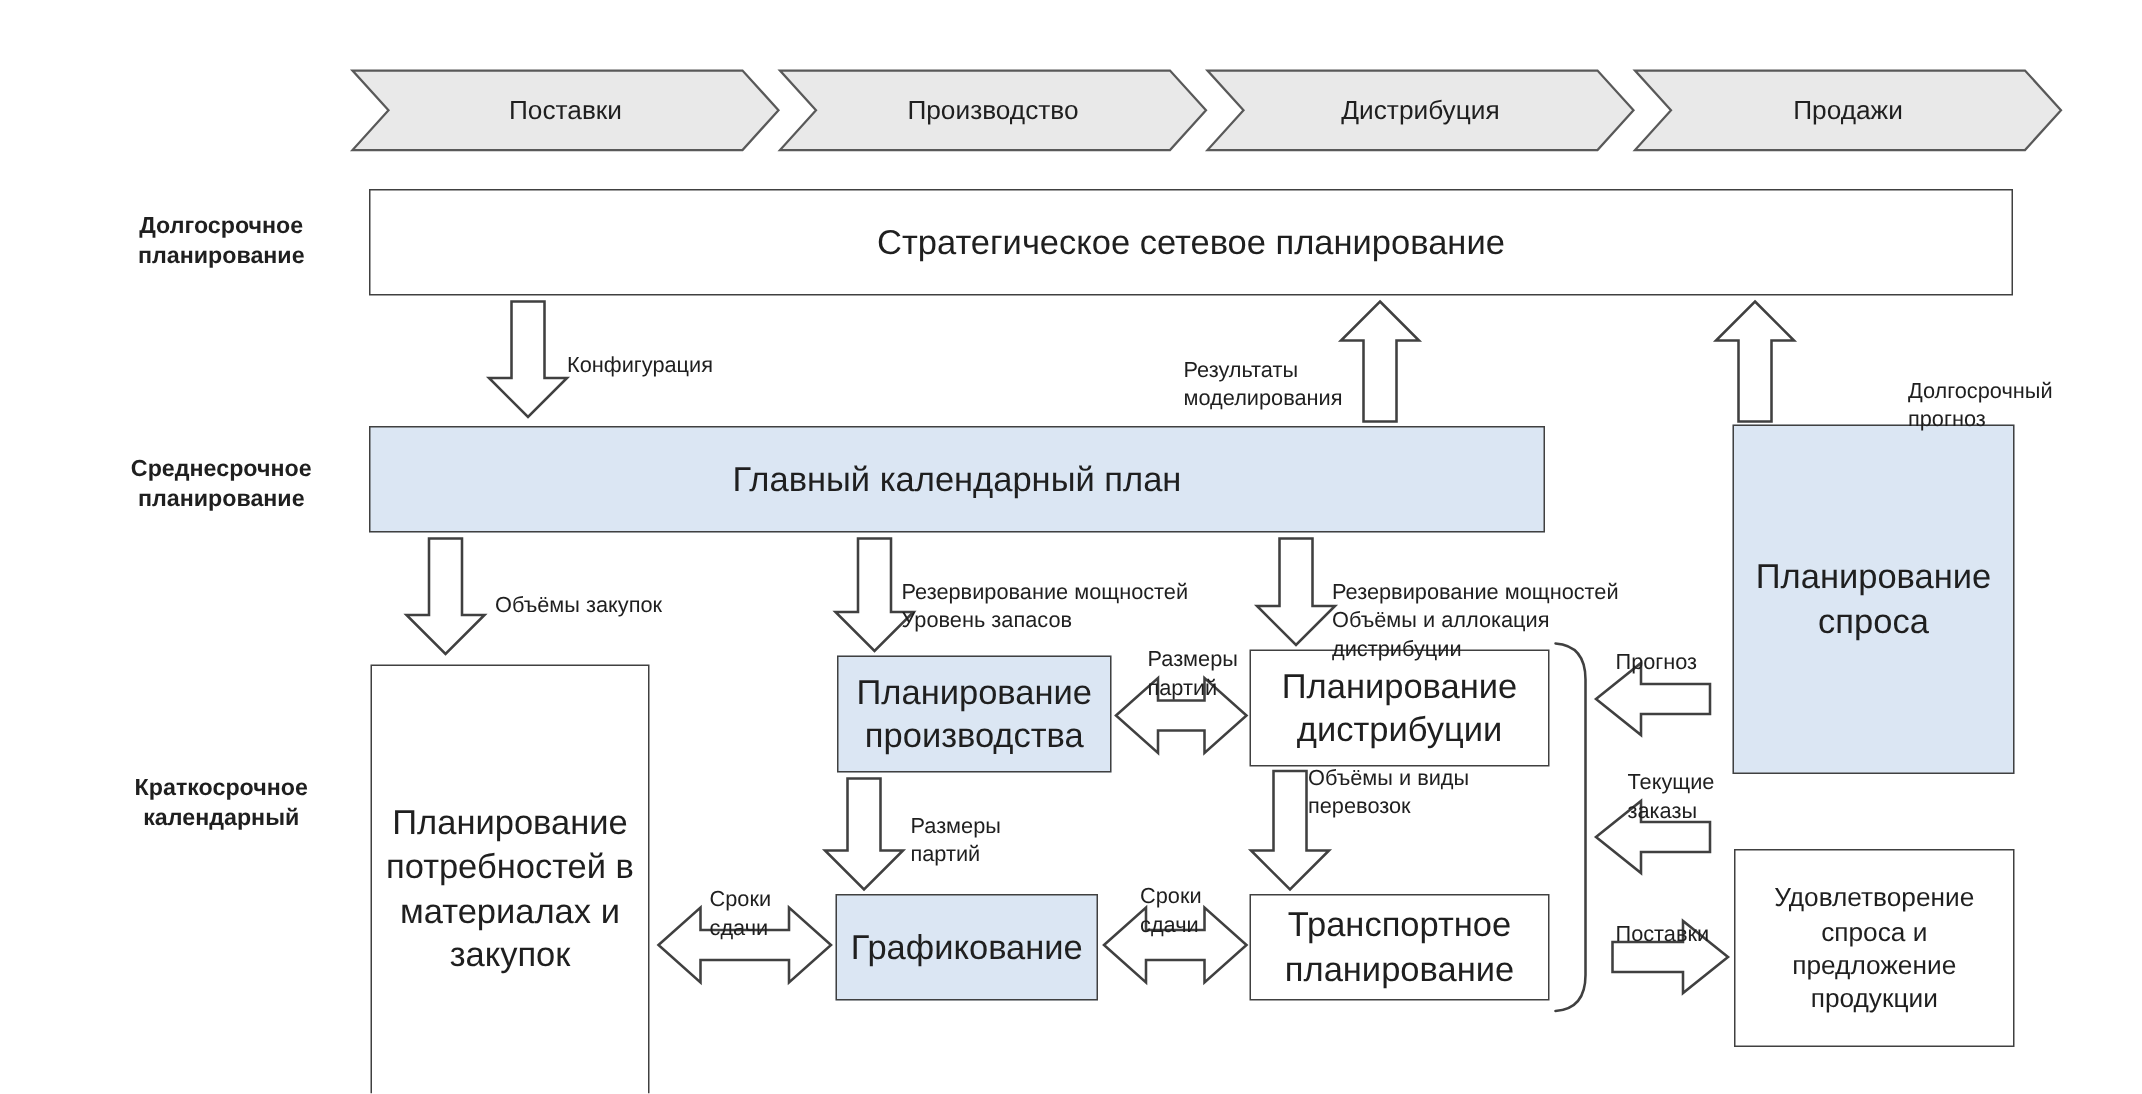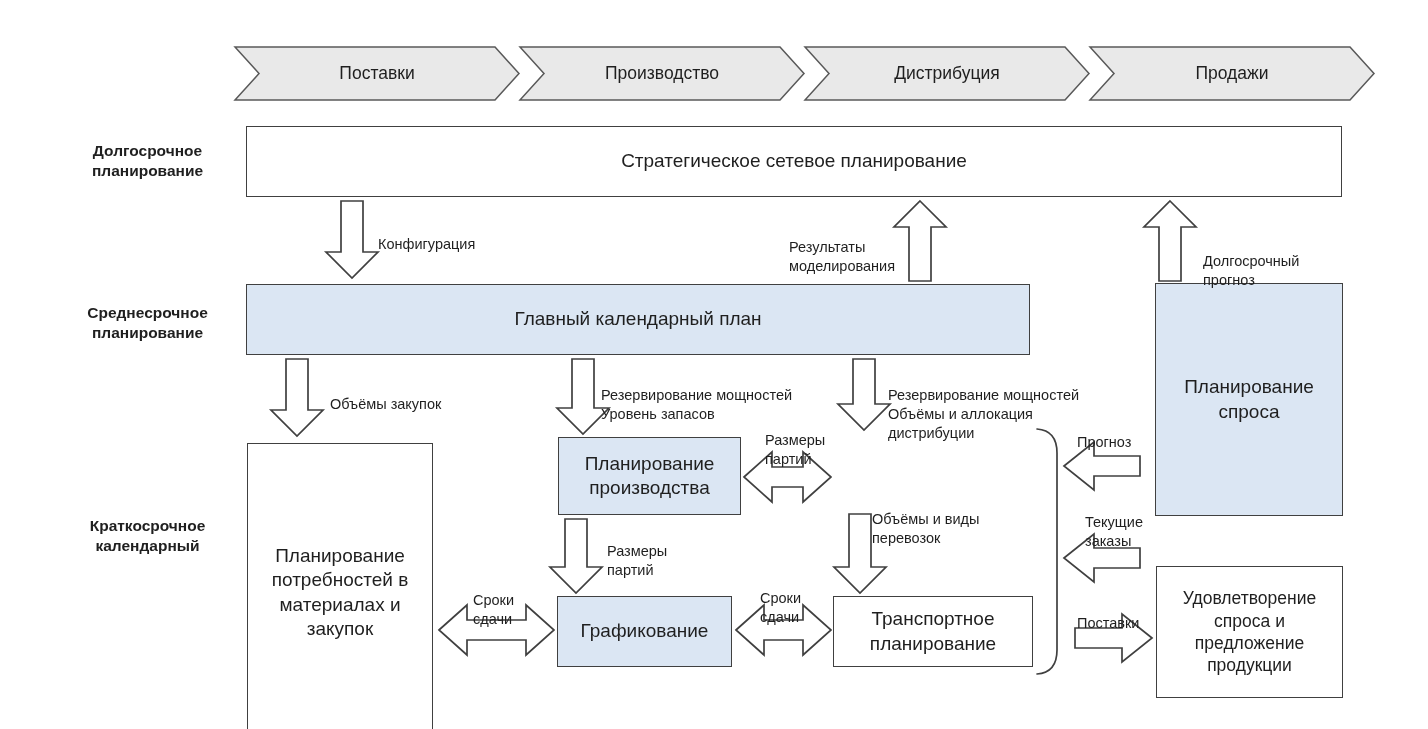--- a/index.html
+++ b/index.html
@@ -13,21 +13,21 @@
     position:relative;width:1428px;height:729px;background:#fff;overflow:hidden;
     font-family:"Liberation Sans", sans-serif;color:var(--text);
   }
   .layer{position:absolute;left:0;top:0;}
   .chev{fill:var(--chevron-fill);stroke:#595959;stroke-width:1.5;}
   .barrow{fill:#ffffff;stroke:var(--line);stroke-width:1.7;stroke-linejoin:miter;}
   .bracket{fill:none;stroke:var(--line);stroke-width:1.7;stroke-linecap:round;}
   .box{
     position:absolute;box-sizing:border-box;display:flex;align-items:center;justify-content:center;
     text-align:center;background:#fff;border:1.6px solid var(--line);
-    font-size:19px;line-height:1.28;padding:2px 8px;
+    font-size:23px;line-height:1.28;padding:2px 8px;
   }
   .box.blue{background:var(--highlight-fill);}
   .box.small{font-size:17.5px;}
   .stage-label{
     position:absolute;top:47px;height:53px;display:flex;align-items:center;justify-content:center;
     font-size:17.5px;
   }
   .rowlabel{
     position:absolute;width:185px;text-align:center;font-size:15.5px;line-height:1.3;white-space:pre-line;font-weight:bold;
   }
@@ -77,29 +77,30 @@
 планирование</div>
   <div class="rowlabel" style="left:55px;top:303px">Среднесрочное
 планирование</div>
   <div class="rowlabel" style="left:55px;top:516px">Краткосрочное
 календарный</div>
 
   <div class="box" style="left:246px;top:126px;width:1096px;height:71px">Стратегическое сетевое планирование</div>
   <div class="box blue" style="left:246px;top:284px;width:784px;height:71px">Главный календарный план</div>
   <div class="box blue" style="left:1155px;top:283px;width:188px;height:233px">Планирование спроса</div>
   <div class="box blue" style="left:558px;top:437px;width:183px;height:78px">Планирование производства</div>
+  <div class="box" style="left:833px;top:433px;width:200px;height:78px">Планирование дистрибуции</div>
   <div class="box" style="left:247px;top:443px;width:186px;height:299px">Планирование потребностей в материалах и закупок</div>
   <div class="box blue" style="left:557px;top:596px;width:175px;height:71px">Графикование</div>
   <div class="box" style="left:833px;top:596px;width:200px;height:71px">Транспортное планирование</div>
   <div class="box small" style="left:1156px;top:566px;width:187px;height:132px">Удовлетворение спроса и предложение продукции</div>
 
   <div class="flabel" style="left:378px;top:216px">Конфигурация</div>
   <div class="flabel" style="left:789px;top:219px">Результаты
 моделирования</div>
-  <div class="flabel" style="left:1203px;top:233px">Долгосрочный
+  <div class="flabel" style="left:1272px;top:233px">Долгосрочный
 прогноз</div>
   <div class="flabel" style="left:330px;top:376px">Объёмы закупок</div>
   <div class="flabel" style="left:601px;top:367px">Резервирование мощностей
 Уровень запасов</div>
   <div class="flabel" style="left:888px;top:367px">Резервирование мощностей
 Объёмы и аллокация
 дистрибуции</div>
   <div class="flabel" style="left:765px;top:412px">Размеры
 партий</div>
   <div class="flabel" style="left:607px;top:523px">Размеры

